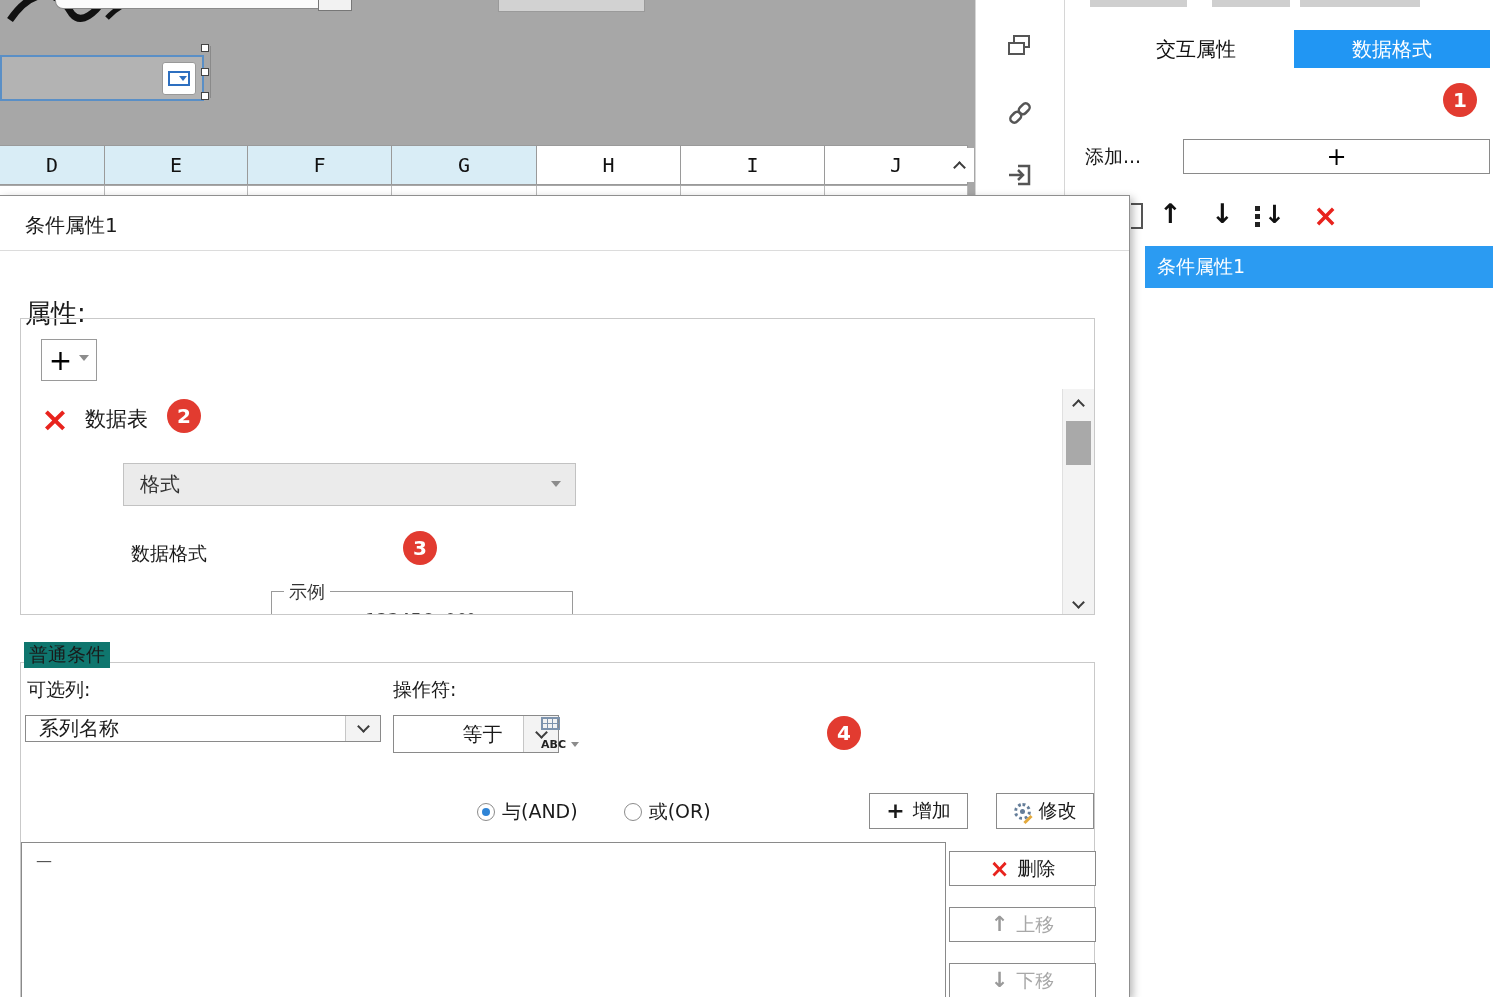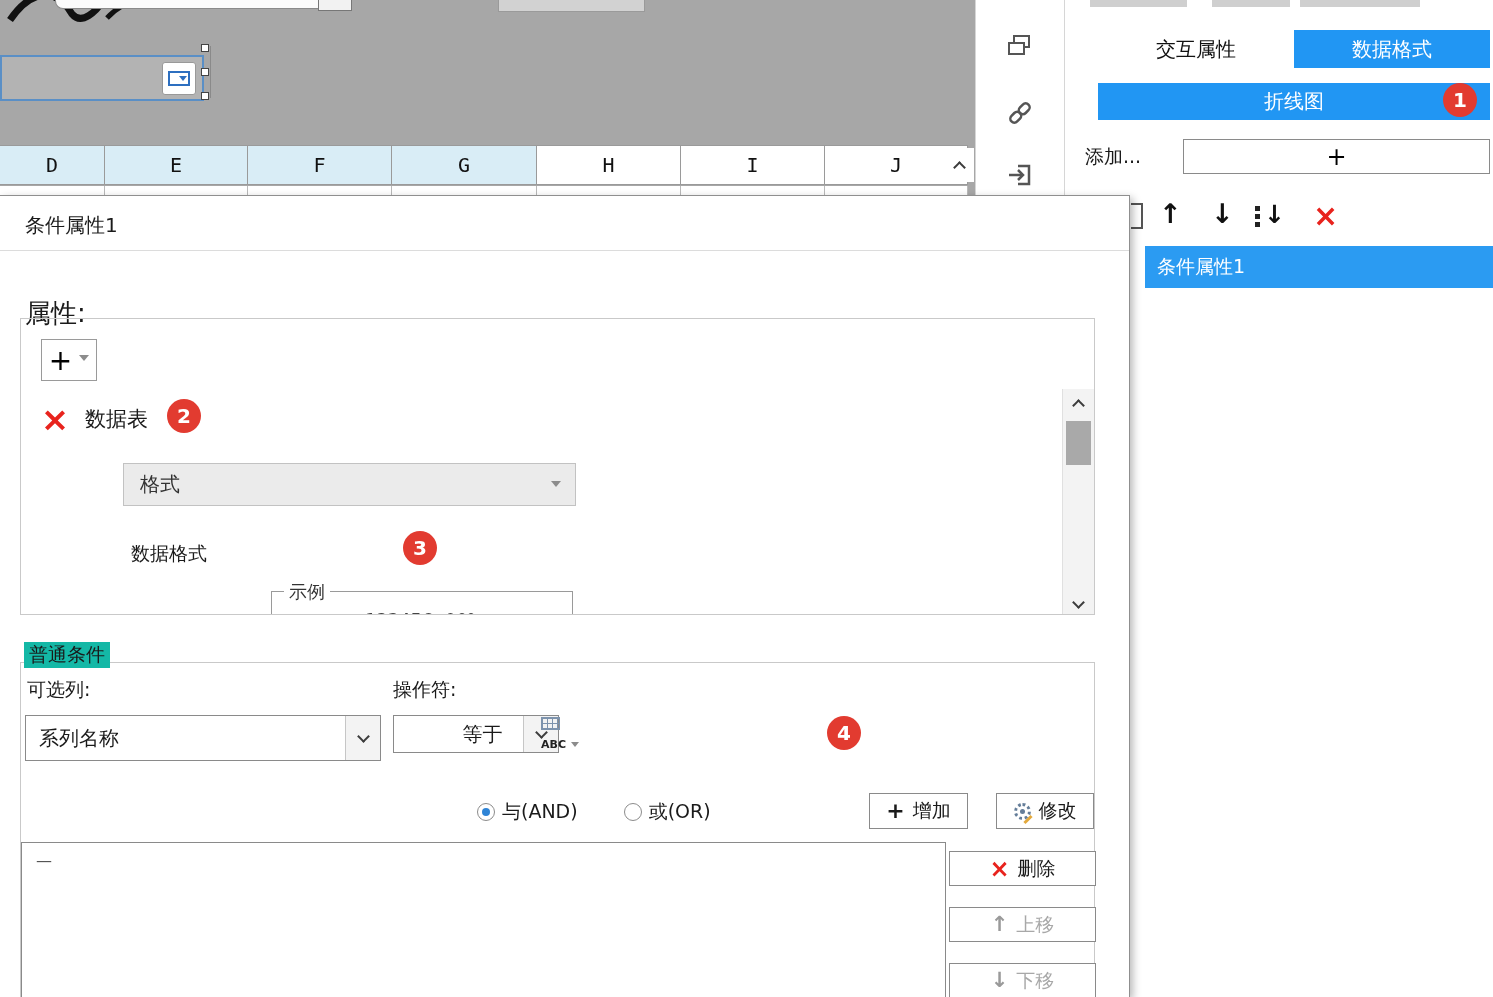--- a/index.html
+++ b/index.html
@@ -116,27 +116,27 @@
          font-size:18px; color:#333; }
   .example-val { position:absolute; left:0; right:0; top:17px; text-align:center; font-size:19px;
          color:#444; font-family:"DejaVu Sans Mono", monospace; }
   .scrollbar { position:absolute; right:0; top:70px; width:32px; height:229px; background:#f3f3f3;
          border-left:1px solid #e0e0e0; }
   .sb-btn { position:absolute; left:0; width:100%; height:28px; display:flex; align-items:center;
          justify-content:center; }
   .sb-up { top:0; } .sb-down { bottom:0; }
   .sb-thumb { position:absolute; left:3px; right:3px; top:32px; height:44px; background:#a9a9a9; }
 
-  .cond-label { position:absolute; left:24px; top:446px; font-size:19px; background:#14b8a6;
+  .cond-label { position:absolute; left:24px; top:446px; font-size:19px; background:#0f766e;
          padding:0 5px; z-index:2; }
   .cond-box { position:absolute; left:20px; top:466px; width:1075px; height:336px;
          border:1px solid #c9c9c9; border-bottom:none; }
   .col-label { position:absolute; left:6px; top:14px; font-size:19px; }
   .op-label { position:absolute; left:372px; top:14px; font-size:19px; }
-  .series-combo { left:4px; top:52px; width:356px; height:46px; }
+  .series-combo { left:4px; top:52px; width:356px; height:27px; }
   .eq-combo { left:372px; top:52px; width:166px; height:38px;justify-content:center; }
   .abc-icon { position:absolute; left:516px; top:50px; width:44px; height:42px; }
   .abc-grid { position:absolute; left:4px; top:4px; width:19px; height:13px; border:1px solid #7d93ad;
          background-image:linear-gradient(#7d93ad 1px, transparent 1px),
                           linear-gradient(90deg,#7d93ad 1px, transparent 1px);
          background-size:5px 5px; }
   .abc-text { position:absolute; left:4px; bottom:4px; font-size:11px; font-weight:bold; color:#222; }
   .abc-caret { position:absolute; right:2px; bottom:4px; border-width:4px; border-top-width:5px; }
   .val-input { position:absolute; left:600px; top:52px; width:472px; height:38px; background:#fff;
          border:1px solid #8a8a8a; padding-left:12px; font-size:20px;
@@ -243,21 +243,20 @@
 <div class="right-panel">
   <div class="frag f1"></div>
   <div class="frag f2"></div>
   <div class="frag f3"></div>
 
   <div class="tabs tabs1">
     <div class="tab">交互属性</div>
     <div class="tab active">数据格式</div>
   </div>
   <div class="tabs tabs2">
-    <div class="tab active">折线图</div>
   </div>
   <div class="badge badge-1">1</div>
 
   <div class="add-label">添加...</div>
   <button class="add-btn">+</button>
 
   <div class="panel-toolbar">
     <div class="pt-frag"></div>
     <span class="pt-ic pt-up">↑</span>
     <span class="pt-ic pt-down">↓</span>

